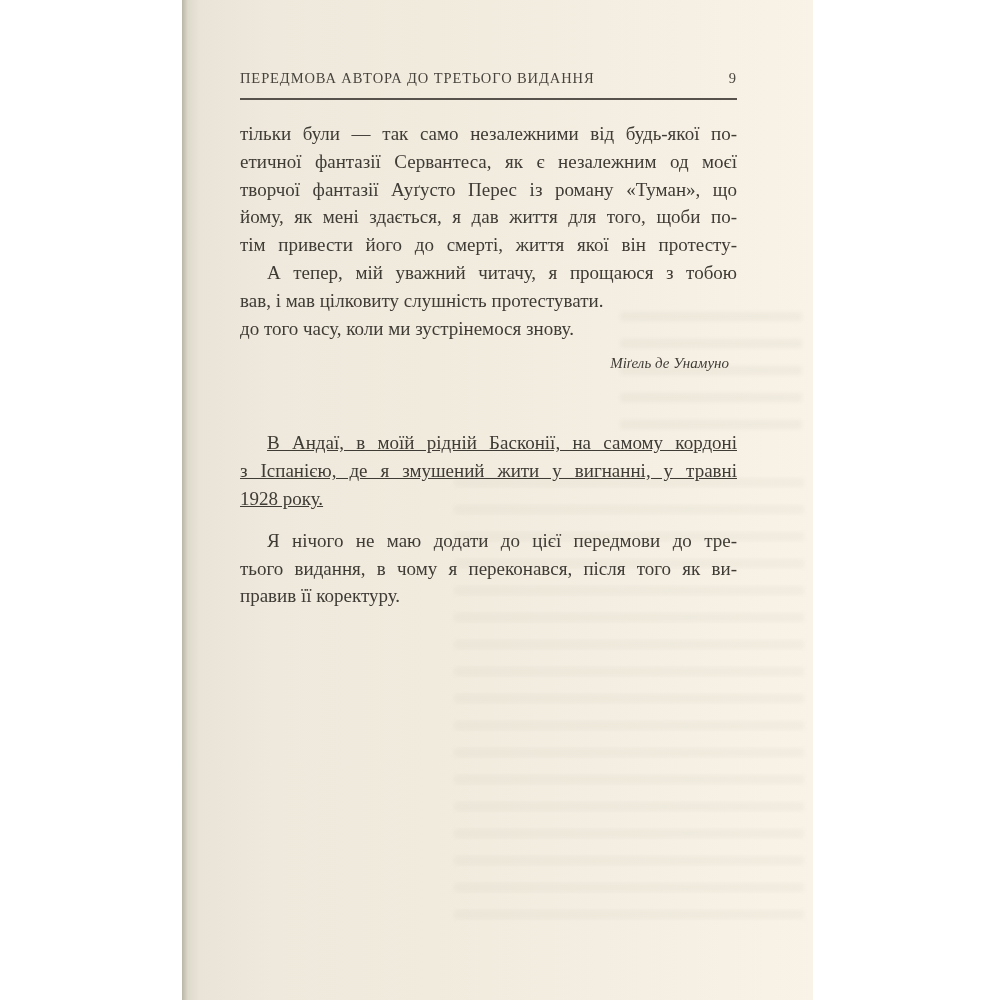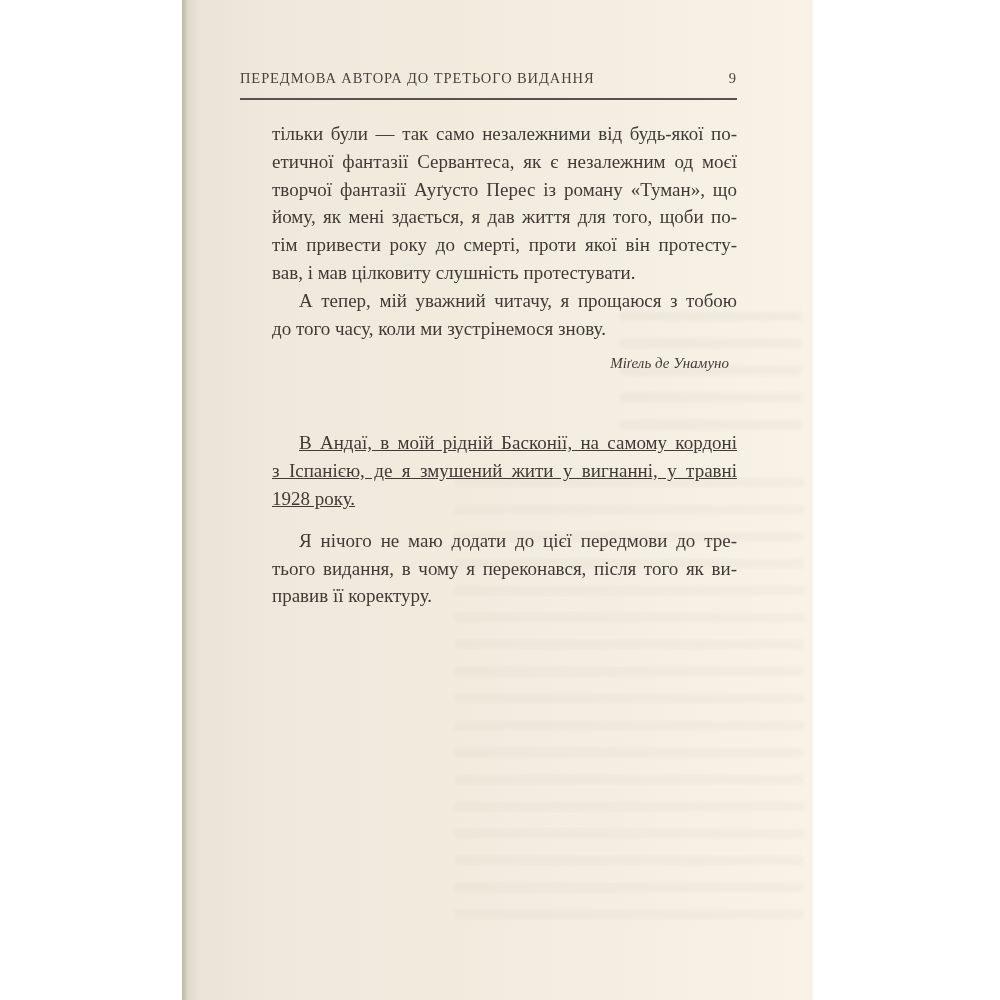--- a/index.html
+++ b/index.html
@@ -73,21 +73,21 @@
     width: 100%;
   }
   .body-copy {
     font-size: 19px;
     line-height: 27.8px;
   }
   .para { margin: 0; }
   .para-1 { margin-top: 20px; }
   .para-2 { margin-top: 52px; text-decoration: underline; }
   .para-3 { margin-top: 14px; }
-  .line { white-space: nowrap; margin-left: 32px; }
+  .line { white-space: nowrap; }
   .line.justify {
     white-space: normal;
     text-align: justify;
     text-align-last: justify;
   }
   .line.indent { text-indent: 27px; }
   .signature {
     font-style: italic;
     text-align: right;
     font-size: 15px;
@@ -114,23 +114,23 @@
 
       <div class="header-rule"></div>
 
       <div class="body-copy">
 
         <div class="para para-1">
             <div class="line justify">тільки були — так само незалежними від будь-якої по-</div>
             <div class="line justify">етичної фантазії Сервантеса, як є незалежним од моєї</div>
             <div class="line justify">творчої фантазії Ауґусто Перес із роману «Туман», що</div>
             <div class="line justify">йому, як мені здається, я дав життя для того, щоби по-</div>
-            <div class="line justify">тім привести року до смерті, проти якої він протесту-</div>
+            <div class="line justify">тім привести його до смерті, життя якої він протесту-</div>
+            <div class="line indent justify">А тепер, мій уважний читачу, я прощаюся з тобою</div>
             <div class="line">вав, і мав цілковиту слушність протестувати.</div>
-            <div class="line indent justify">А тепер, мій уважний читачу, я прощаюся з тобою</div>
             <div class="line">до того часу, коли ми зустрінемося знову.</div>
           </div>
 
         <div class="signature signature-1">Міґель де Унамуно</div>
 
         <div class="para para-2">
             <div class="line indent justify">В Андаї, в моїй рідній Басконії, на самому кордоні</div>
             <div class="line justify">з Іспанією, де я змушений жити у вигнанні, у травні</div>
             <div class="line">1928 року.</div>
           </div>

